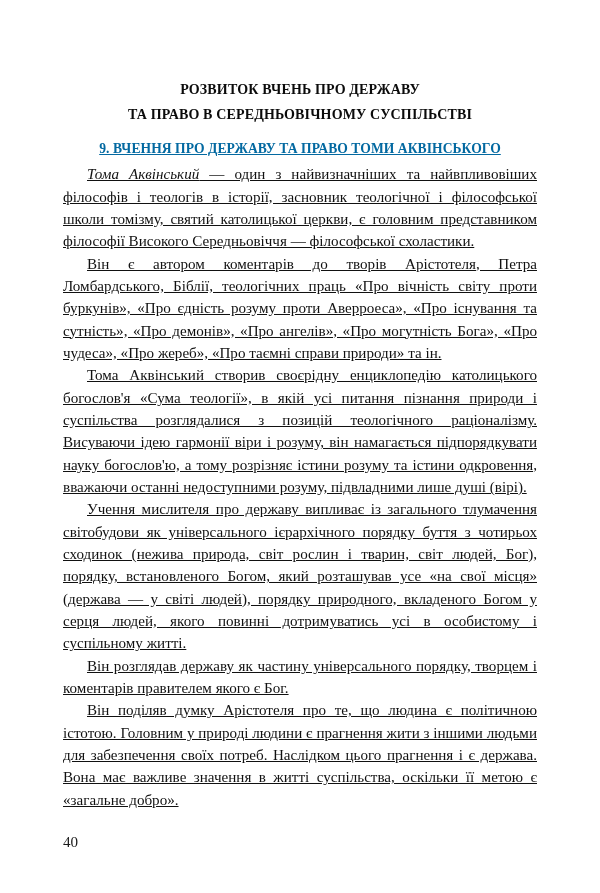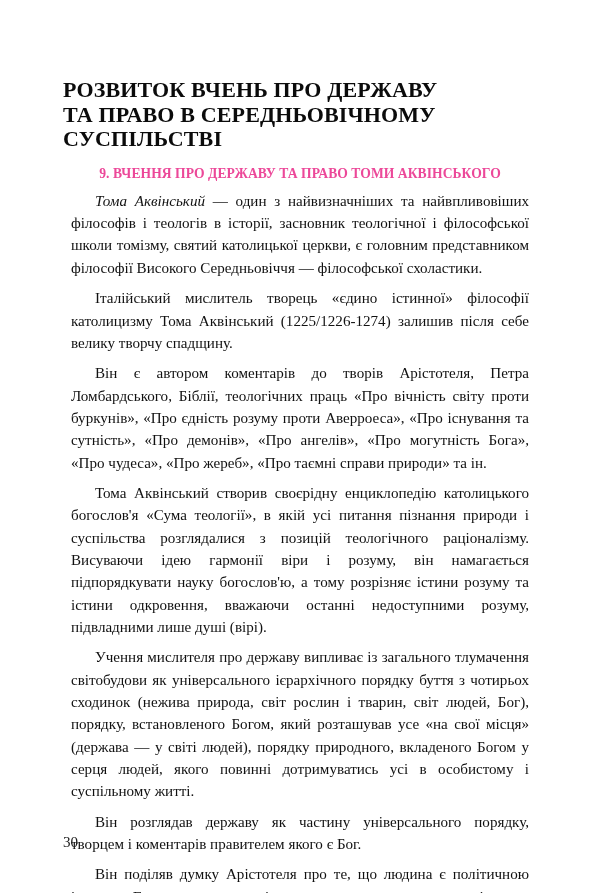--- a/index.html
+++ b/index.html
@@ -31,53 +31,55 @@
     position: absolute;
     left: 63px;
     top: 78px;
     width: 474px;
   }
 
   
   .chapter-title {
     font-family: "Liberation Serif", "DejaVu Serif", serif;
     font-weight: bold;
-    font-size: 22px;
+    font-size: 14px;
     line-height: 24.6px;
-    text-align: left;
+    text-align: center;
     letter-spacing: 0.15px;
     margin: 0 0 0 0;
     color: #0b0b0b;
     white-space: pre-line;
   }
 
   .section-title {
     font-family: "Liberation Serif", "DejaVu Serif", serif;
     font-weight: bold;
     font-size: 13.6px;
     line-height: 17px;
     text-align: center;
     letter-spacing: 0.05px;
     margin: 13px 0 6px 0;
-    color: #ec4899;
+    color: #0369a1;
+    text-decoration: underline;
   }
 
   
   .body-text {
     font-size: 15.1px;
     line-height: 22.35px;
     text-align: justify;
     text-justify: inter-word;
     color: #111111;
     hyphens: manual;
   }
 
   .body-text p {
-    margin: 8px;
+    margin: 0;
     text-indent: 24px;
+    text-decoration: underline;
   }
 
   .body-text p .ital {
     font-style: italic;
   }
 
   
   .page-number {
     position: absolute;
     left: 63px;
@@ -97,32 +99,31 @@
 
     <h1 class="chapter-title">РОЗВИТОК ВЧЕНЬ ПРО ДЕРЖАВУ
 ТА ПРАВО В СЕРЕДНЬОВІЧНОМУ СУСПІЛЬСТВІ</h1>
 
     <h2 class="section-title">9. ВЧЕННЯ ПРО ДЕРЖАВУ ТА ПРАВО ТОМИ АКВІНСЬКОГО</h2>
 
     <div class="body-text">
 
       <p><span class="ital">Тома Аквінський</span><span> — один з найвизначніших та найвпливовіших філософів і теологів в історії, засновник теологічної і філософської школи томізму, святий католицької церкви, є головним представником філософії Високого Середньовіччя — філософської схоластики.</span></p>
 
-      <p><span>Італійський мислитель творець «єдино істинної» філософії католицизму Тома Аквінський (1225/1226-1274) залишив після себе велику творчу спадщину.</span></p>
 
       <p><span>Він є автором коментарів до творів Арістотеля, Петра Ломбардського, Біблії, теологічних праць «Про вічність світу проти буркунів», «Про єдність розуму проти Аверроеса», «Про існування та сутність», «Про демонів», «Про ангелів», «Про могутність Бога», «Про чудеса», «Про жереб», «Про таємні справи природи» та ін.</span></p>
 
       <p><span>Тома Аквінський створив своєрідну енциклопедію католицького богослов'я «Сума теології», в якій усі питання пізнання природи і суспільства розглядалися з позицій теологічного раціоналізму. Висуваючи ідею гармонії віри і розуму, він намагається підпорядкувати науку богослов'ю, а тому розрізняє істини розуму та істини одкровення, вважаючи останні недоступними розуму, підвладними лише душі (вірі).</span></p>
 
 
       <p><span>Учення мислителя про державу випливає із загального тлумачення світобудови як універсального ієрархічного порядку буття з чотирьох сходинок (нежива природа, світ рослин і тварин, світ людей, Бог), порядку, встановленого Богом, який розташував усе «на свої місця» (держава — у світі людей), порядку природного, вкладеного Богом у серця людей, якого повинні дотримуватись усі в особистому і суспільному житті.</span></p>
 
       <p><span>Він розглядав державу як частину універсального порядку, творцем і коментарів правителем якого є Бог.</span></p>
 
       <p><span>Він поділяв думку Арістотеля про те, що людина є політичною істотою. Головним у природі людини є прагнення жити з іншими людьми для забезпечення своїх потреб. Наслідком цього прагнення і є держава. Вона має важливе значення в житті суспільства, оскільки її метою є «загальне добро».</span></p>
 
     </div>
 
   </div>
 
-  <div class="page-number">30</div>
+  <div class="page-number">40</div>
 
 </div>
 
 </body></html>

